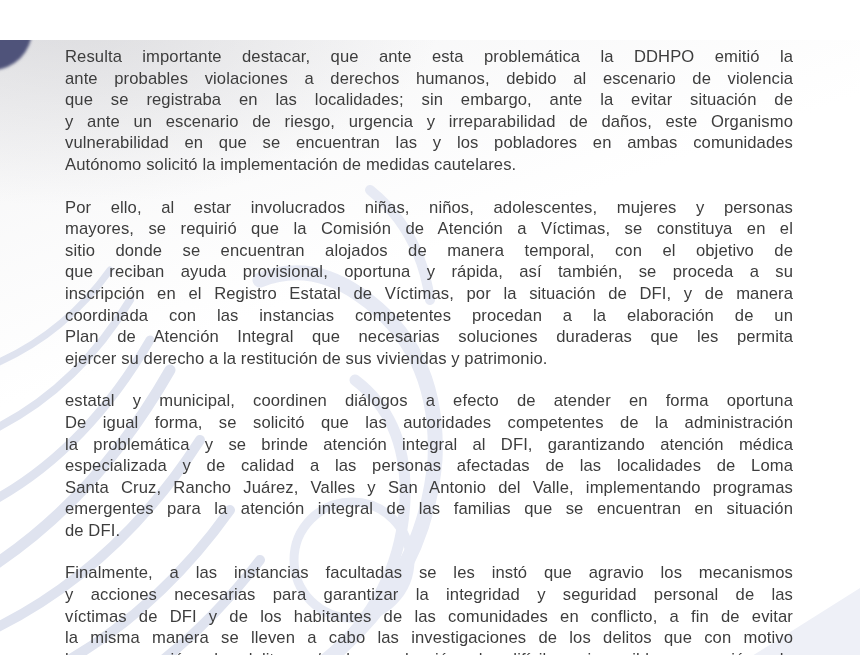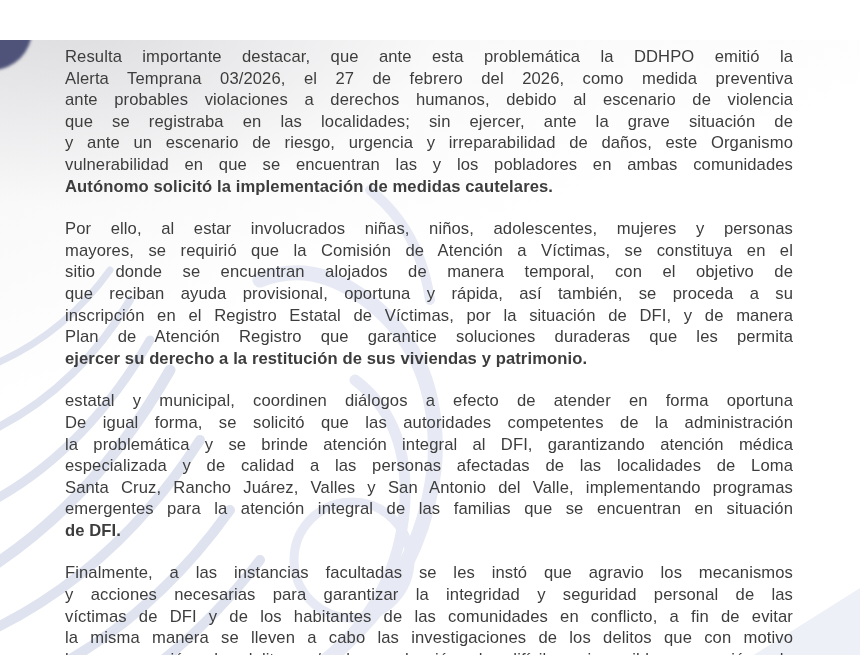--- a/index.html
+++ b/index.html
@@ -37,21 +37,20 @@
   .para { margin: 0 0 21px 0; }
   .line {
     height: 21.6px;
     overflow: hidden;
     text-align: justify;
     text-align-last: justify;
     white-space: normal;
   }
   .line.last {
     text-align-last: left;
-    font-weight: bold;
   }
 </style>
 </head>
 <body>
 
 <div class="page">
 
   <svg class="watermark" width="860" height="655" viewBox="0 0 860 655" xmlns="http://www.w3.org/2000/svg" aria-hidden="true">
     <defs>
       <filter id="soft" x="-50%" y="-50%" width="200%" height="200%">
@@ -80,34 +79,34 @@
 
     <g>
       <path d="M 690 655 L 860 548 L 860 655 Z" fill="#eef0f7"></path>
       <path d="M 800 655 L 860 620 L 860 655 Z" fill="#e6e9f3"></path>
     </g>
   </svg>
 
   <main class="doc-text">
       <div class="para">
         <div class="line">Resulta importante destacar, que ante esta problemática la DDHPO emitió la</div>
-        <div class="line">Alerta Temprana 03/2026, el 27 de febrero del 2026, como medida preventiva</div>
         <div class="line">ante probables violaciones a derechos humanos, debido al escenario de violencia</div>
-        <div class="line">que se registraba en las localidades; sin ejercer, ante la grave situación de</div>
+        <div class="line">que se registraba en las localidades; sin embargo, ante la evitar situación de</div>
         <div class="line">y ante un escenario de riesgo, urgencia y irreparabilidad de daños, este Organismo</div>
         <div class="line">vulnerabilidad en que se encuentran las y los pobladores en ambas comunidades</div>
         <div class="line last">Autónomo solicitó la implementación de medidas cautelares.</div>
       </div>
       <div class="para">
         <div class="line">Por ello, al estar involucrados niñas, niños, adolescentes, mujeres y personas</div>
         <div class="line">mayores, se requirió que la Comisión de Atención a Víctimas, se constituya en el</div>
         <div class="line">sitio donde se encuentran alojados de manera temporal, con el objetivo de</div>
         <div class="line">que reciban ayuda provisional, oportuna y rápida, así también, se proceda a su</div>
         <div class="line">inscripción en el Registro Estatal de Víctimas, por la situación de DFI, y de manera</div>
-        <div class="line">Plan de Atención Registro que garantice soluciones duraderas que les permita</div>
+        <div class="line">coordinada con las instancias competentes procedan a la elaboración de un</div>
+        <div class="line">Plan de Atención Integral que necesarias soluciones duraderas que les permita</div>
         <div class="line last">ejercer su derecho a la restitución de sus viviendas y patrimonio.</div>
       </div>
       <div class="para">
         <div class="line">estatal y municipal, coordinen diálogos a efecto de atender en forma oportuna</div>
         <div class="line">De igual forma, se solicitó que las autoridades competentes de la administración</div>
         <div class="line">la problemática y se brinde atención integral al DFI, garantizando atención médica</div>
         <div class="line">especializada y de calidad a las personas afectadas de las localidades de Loma</div>
         <div class="line">Santa Cruz, Rancho Juárez, Valles y San Antonio del Valle, implementando programas</div>
         <div class="line">emergentes para la atención integral de las familias que se encuentran en situación</div>
         <div class="line last">de DFI.</div>

